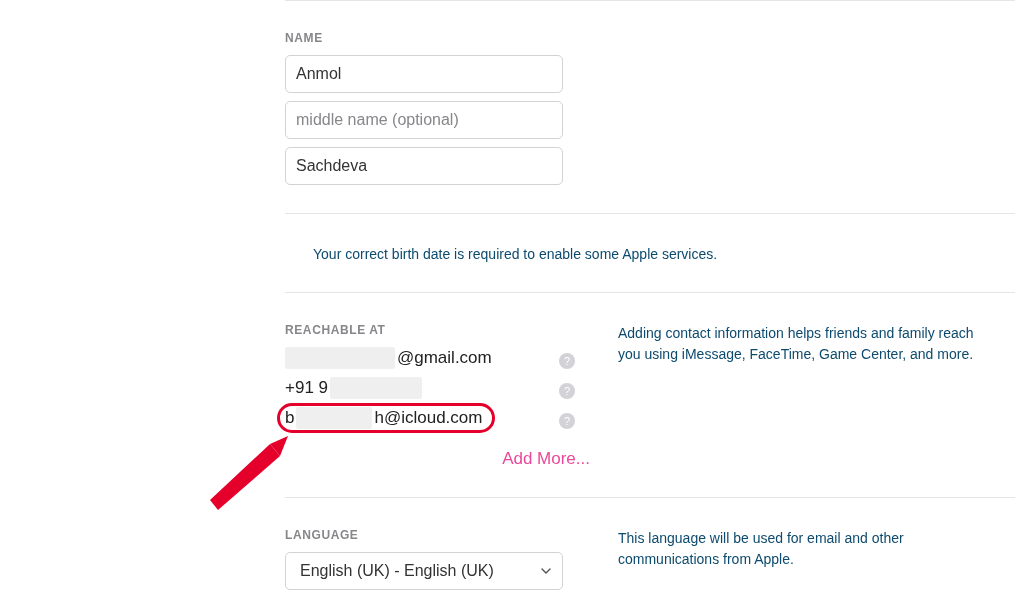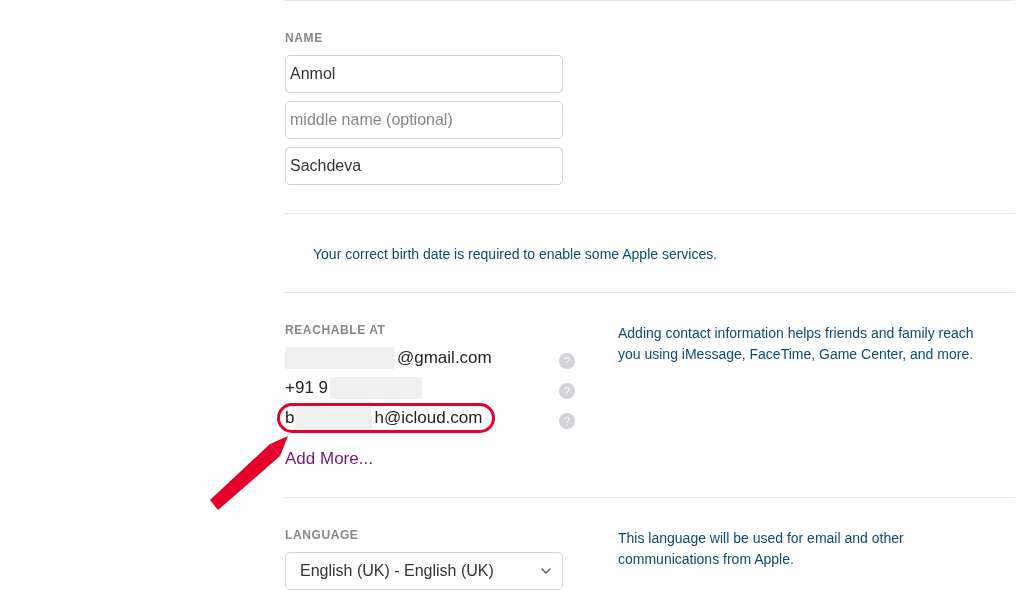--- a/index.html
+++ b/index.html
@@ -38,21 +38,21 @@
       font-weight: 600;
       letter-spacing: 0.6px;
       color: #86868b;
       margin-bottom: 10px;
     }
     .text-input {
       width: 278px;
       height: 38px;
       border: 1px solid #d2d2d7;
       border-radius: 5px;
-      padding: 0 4px;
+      padding: 0 10px;
       font-size: 16px;
       color: #333;
       background: #fff;
       display: block;
       margin-bottom: 8px;
     }
     .text-input::placeholder { color: #86868b; }
     .contact-row {
       display: flex;
       align-items: flex-end;
@@ -83,24 +83,25 @@
       color: #fff;
       font-size: 11px;
       display: flex;
       align-items: center;
       justify-content: center;
       margin-left: auto;
       cursor: pointer;
       flex-shrink: 0;
     }
     .add-more {
-      color: #701a75;
+      color: #ec4899;
       font-size: 17px;
       cursor: pointer;
       margin-top: 20px;
+      text-align: right;
     }
     .select-wrapper {
       position: relative;
       width: 278px;
     }
     .select-input {
       width: 278px;
       height: 38px;
       border: 1px solid #d2d2d7;
       border-radius: 5px;

